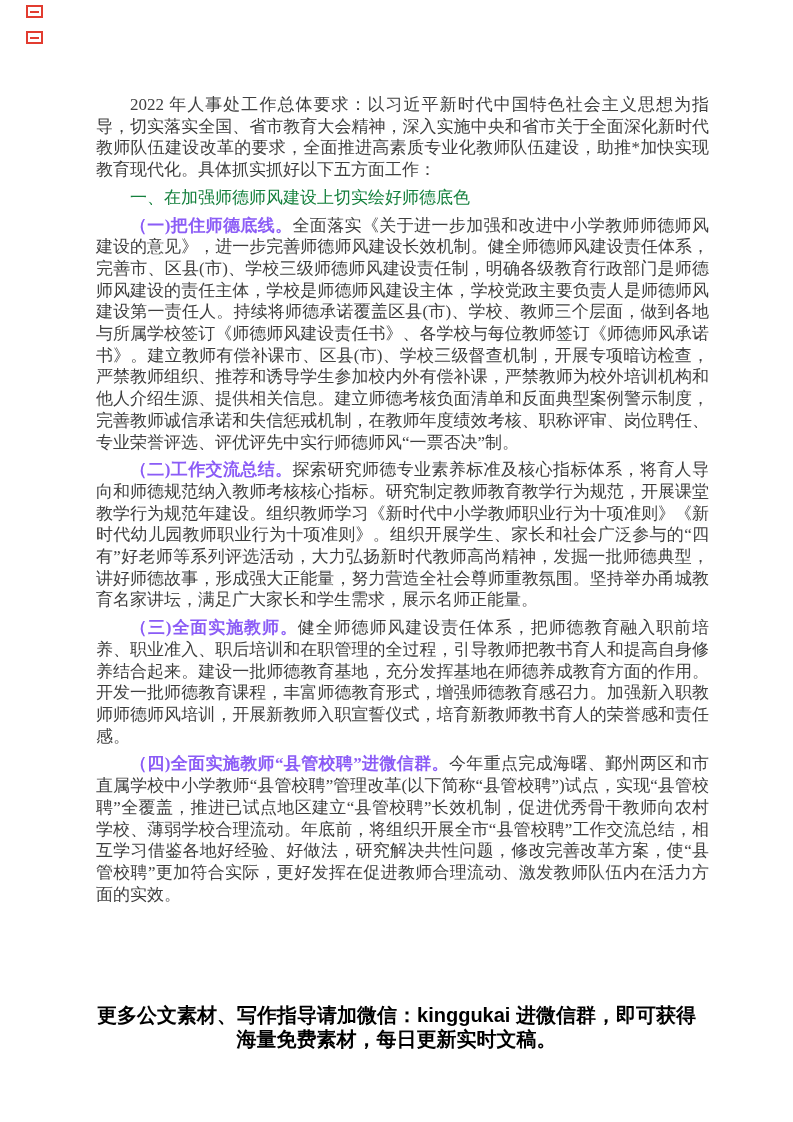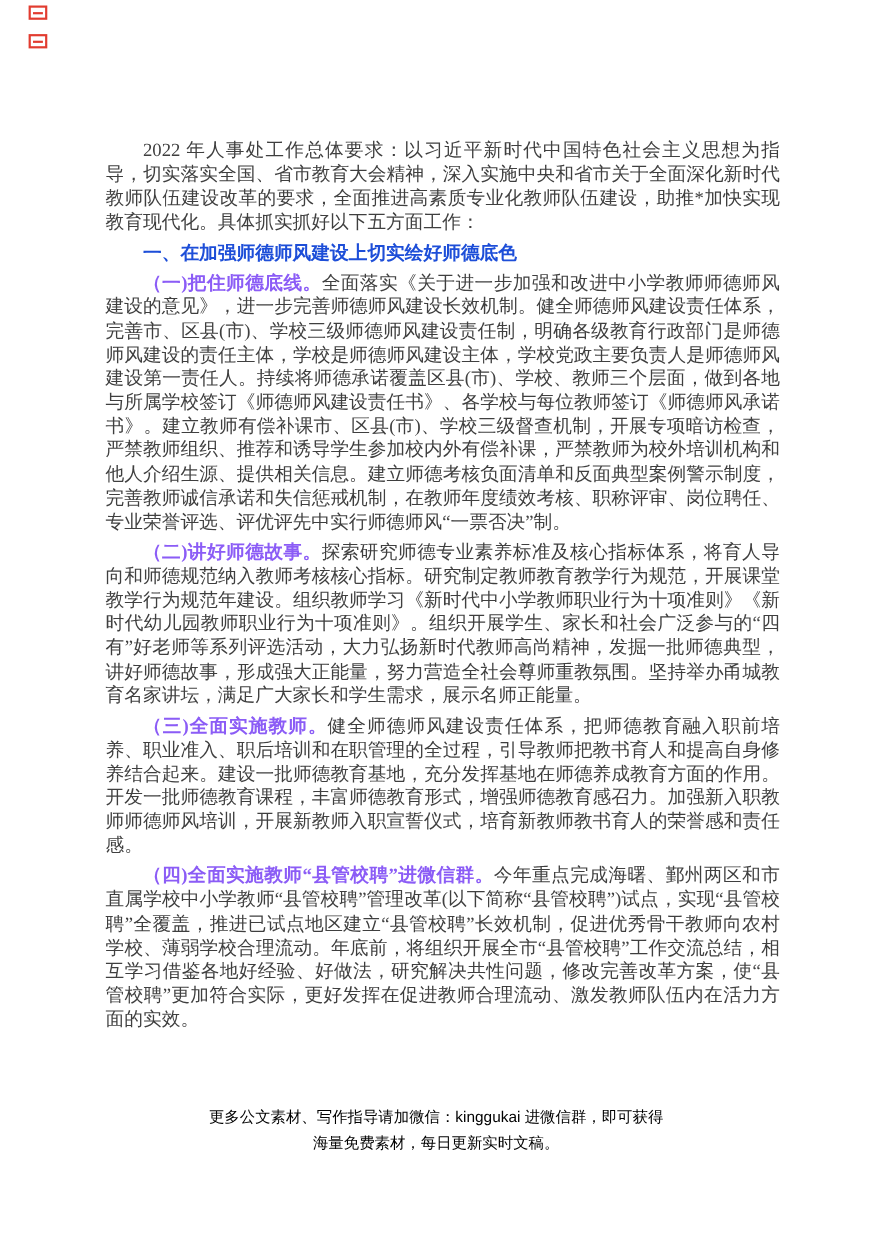--- a/index.html
+++ b/index.html
@@ -24,45 +24,44 @@
   }
   .content {
     position:absolute;
     left:96px; top:0;
     width:613px;
     padding-top:94px;
     color:#3f3f3f;
     font-size:17px;
     line-height:21.7px;
     text-align:justify;
-    margin-top:32px;
   }
   .para {
     text-indent:2em;
     margin-bottom:6px;
   }
   .heading {
     text-indent:2em;
-    font-weight:bold;
-    color:#1d4ed8;
+    font-weight:normal;
+    color:#15803d;
     margin-bottom:6px;
   }
   .lead {
     font-weight:bold;
     color:#8b5cf6;
   }
   .footer {
     position:absolute;
     left:0; top:1004px;
     width:793px;
     text-align:center;
     font-family:"Liberation Sans","DejaVu Sans",sans-serif;
-    font-weight:normal;
+    font-weight:bold;
     color:#000000;
-    font-size:14px;
+    font-size:20px;
     line-height:23.5px;
   }
 </style>
 </head>
 <body>
 
 <div class="page">
 
   <div class="corner-marks">
     <span class="mark"></span>
@@ -70,21 +69,21 @@
   </div>
 
   <div class="content">
 
     <p class="para">2022 年人事处工作总体要求：以习近平新时代中国特色社会主义思想为指导，切实落实全国、省市教育大会精神，深入实施中央和省市关于全面深化新时代教师队伍建设改革的要求，全面推进高素质专业化教师队伍建设，助推*加快实现教育现代化。具体抓实抓好以下五方面工作：</p>
 
     <p class="heading">一、在加强师德师风建设上切实绘好师德底色</p>
 
     <p class="para"><span class="lead">（一)把住师德底线。</span><span>全面落实《关于进一步加强和改进中小学教师师德师风建设的意见》，进一步完善师德师风建设长效机制。健全师德师风建设责任体系，完善市、区县(市)、学校三级师德师风建设责任制，明确各级教育行政部门是师德师风建设的责任主体，学校是师德师风建设主体，学校党政主要负责人是师德师风建设第一责任人。持续将师德承诺覆盖区县(市)、学校、教师三个层面，做到各地与所属学校签订《师德师风建设责任书》、各学校与每位教师签订《师德师风承诺书》。建立教师有偿补课市、区县(市)、学校三级督查机制，开展专项暗访检查，严禁教师组织、推荐和诱导学生参加校内外有偿补课，严禁教师为校外培训机构和他人介绍生源、提供相关信息。建立师德考核负面清单和反面典型案例警示制度，完善教师诚信承诺和失信惩戒机制，在教师年度绩效考核、职称评审、岗位聘任、专业荣誉评选、评优评先中实行师德师风“一票否决”制。</span></p>
 
-    <p class="para"><span class="lead">（二)讲好师德故事。</span><span>探索研究师德专业素养标准及核心指标体系，将育人导向和师德规范纳入教师考核核心指标。研究制定教师教育教学行为规范，开展课堂教学行为规范年建设。组织教师学习《新时代中小学教师职业行为十项准则》《新时代幼儿园教师职业行为十项准则》。组织开展学生、家长和社会广泛参与的“四有”好老师等系列评选活动，大力弘扬新时代教师高尚精神，发掘一批师德典型，讲好师德故事，形成强大正能量，努力营造全社会尊师重教氛围。坚持举办甬城教育名家讲坛，满足广大家长和学生需求，展示名师正能量。</span></p>
+    <p class="para"><span class="lead">（二)工作交流总结。</span><span>探索研究师德专业素养标准及核心指标体系，将育人导向和师德规范纳入教师考核核心指标。研究制定教师教育教学行为规范，开展课堂教学行为规范年建设。组织教师学习《新时代中小学教师职业行为十项准则》《新时代幼儿园教师职业行为十项准则》。组织开展学生、家长和社会广泛参与的“四有”好老师等系列评选活动，大力弘扬新时代教师高尚精神，发掘一批师德典型，讲好师德故事，形成强大正能量，努力营造全社会尊师重教氛围。坚持举办甬城教育名家讲坛，满足广大家长和学生需求，展示名师正能量。</span></p>
 
     <p class="para"><span class="lead">（三)全面实施教师。</span><span>健全师德师风建设责任体系，把师德教育融入职前培养、职业准入、职后培训和在职管理的全过程，引导教师把教书育人和提高自身修养结合起来。建设一批师德教育基地，充分发挥基地在师德养成教育方面的作用。开发一批师德教育课程，丰富师德教育形式，增强师德教育感召力。加强新入职教师师德师风培训，开展新教师入职宣誓仪式，培育新教师教书育人的荣誉感和责任感。</span></p>
 
 
     <p class="para"><span class="lead">（四)全面实施教师“县管校聘”进微信群。</span><span>今年重点完成海曙、鄞州两区和市直属学校中小学教师“县管校聘”管理改革(以下简称“县管校聘”)试点，实现“县管校聘”全覆盖，推进已试点地区建立“县管校聘”长效机制，促进优秀骨干教师向农村学校、薄弱学校合理流动。年底前，将组织开展全市“县管校聘”工作交流总结，相互学习借鉴各地好经验、好做法，研究解决共性问题，修改完善改革方案，使“县管校聘”更加符合实际，更好发挥在促进教师合理流动、激发教师队伍内在活力方面的实效。</span></p>
 
 
   </div>
 
   <div class="footer">

